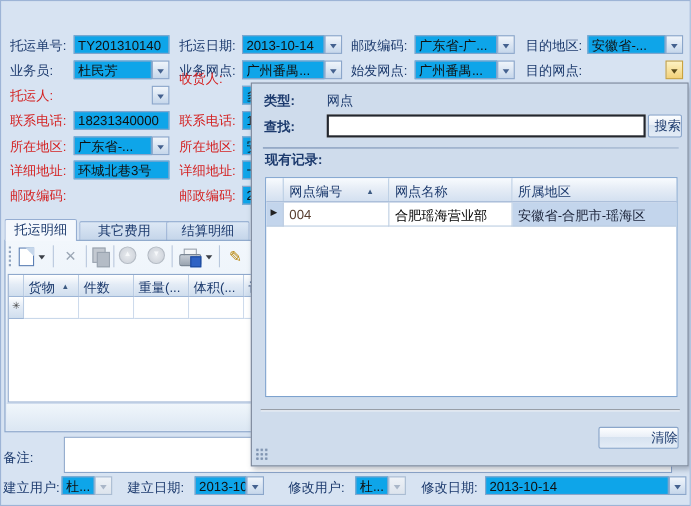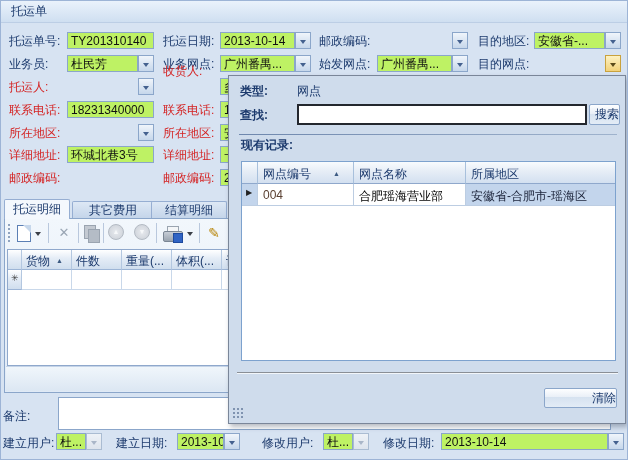--- a/index.html
+++ b/index.html
@@ -5,21 +5,21 @@
   html,body{margin:0;padding:0;background:#d7e3f2;}
   .win{position:relative;width:628px;height:460px;overflow:hidden;
        font-family:"Liberation Sans","DejaVu Sans",sans-serif;font-size:12px;
        background:#d7e3f2;border:1px solid #9db4d6;box-sizing:border-box;}
   .titlebar{position:absolute;left:0;top:0;right:0;height:21px;line-height:21px;
        padding-left:10px;color:#1c3a6d;
        background:linear-gradient(#eaf2fb,#cfdff1);border-bottom:1px solid #bccee5;}
   .lbl{position:absolute;color:#1c3a6d;white-space:nowrap;line-height:14px;}
   .lbl.red{color:#d42222;}
   .lbl.b{font-weight:bold;}
-  .fld{position:absolute;height:17px;box-sizing:border-box;background:#bef264;
+  .fld{position:absolute;height:17px;box-sizing:border-box;background:#0ea5e9;
        border:1px solid #8ba6ca;padding:1px 3px 0 3px;color:#111;
        overflow:hidden;white-space:nowrap;line-height:14px;}
   .arr{position:absolute;width:16px;height:17px;box-sizing:border-box;
        border:1px solid #8ba6ca;background:linear-gradient(#f0f5fb,#c6d7eb);}
   .arr::after{content:"";position:absolute;left:4px;top:7px;border:3px solid transparent;
        border-top:4px solid #44618f;}
   .arr.yellow{background:linear-gradient(#fdf2c3,#f2d179);border-color:#c9a23e;}
   .arr.yellow::after{border-top-color:#5a4a1a;}
   .arr.disabled{background:linear-gradient(#eef2f7,#dde4ed);border-color:#aabcd2;}
   .arr.disabled::after{border-top-color:#a9b6c8;}
@@ -80,28 +80,28 @@
        border-bottom:1px solid #bccde2;padding:4px 0 0 5px;overflow:hidden;white-space:nowrap;height:22px;}
   .sel{background:#c3d5ec;}
   .gripdots{position:absolute;left:3px;bottom:4px;width:12px;height:12px;
        background-image:radial-gradient(#7f93b0 1px,transparent 1.4px);
        background-size:4px 4px;}
 </style>
 </head>
 <body>
 
 <div class="win">
-  <div class="titlebar">托运单</div>
 
   <span class="lbl" style="left:8px;top:33px">托运单号:</span>
   <div class="fld" style="left:66px;top:31px;width:87px">TY201310140</div>
   <span class="lbl" style="left:162px;top:33px">托运日期:</span>
   <div class="fld" style="left:219px;top:31px;width:75px">2013-10-14</div>
   <div class="arr" style="left:294px;top:31px"></div>
   <span class="lbl" style="left:318px;top:33px">邮政编码:</span>
+  <div class="fld" style="left:376px;top:31px;width:75px">广东省-广...</div>
   <div class="arr" style="left:451px;top:31px"></div>
   <span class="lbl" style="left:477px;top:33px">目的地区:</span>
   <div class="fld" style="left:533px;top:31px;width:71px">安徽省-...</div>
   <div class="arr" style="left:604px;top:31px"></div>
 
   <span class="lbl" style="left:8px;top:56px">业务员:</span>
   <div class="fld" style="left:66px;top:54px;width:71px">杜民芳</div>
   <div class="arr" style="left:137px;top:54px"></div>
   <span class="lbl" style="left:162px;top:56px">业务网点:</span>
   <div class="fld" style="left:219px;top:54px;width:75px">广州番禺...</div>
@@ -117,20 +117,21 @@
   <span class="lbl red" style="left:162px;top:63px">收货人:</span>
   <div class="fld" style="left:219px;top:77px;width:75px">多</div>
   <div class="arr" style="left:294px;top:77px"></div>
 
   <span class="lbl red" style="left:8px;top:102px">联系电话:</span>
   <div class="fld" style="left:66px;top:100px;width:87px">18231340000</div>
   <span class="lbl red" style="left:162px;top:102px">联系电话:</span>
   <div class="fld" style="left:219px;top:100px;width:91px">1</div>
 
   <span class="lbl red" style="left:8px;top:125px">所在地区:</span>
+  <div class="fld" style="left:66px;top:123px;width:71px">广东省-...</div>
   <div class="arr" style="left:137px;top:123px"></div>
   <span class="lbl red" style="left:162px;top:125px">所在地区:</span>
   <div class="fld" style="left:219px;top:123px;width:75px">安</div>
   <div class="arr" style="left:294px;top:123px"></div>
 
   <span class="lbl red" style="left:8px;top:147px">详细地址:</span>
   <div class="fld" style="left:66px;top:145px;width:87px">环城北巷3号</div>
   <span class="lbl red" style="left:162px;top:147px">详细地址:</span>
   <div class="fld" style="left:219px;top:145px;width:91px">一</div>
 

